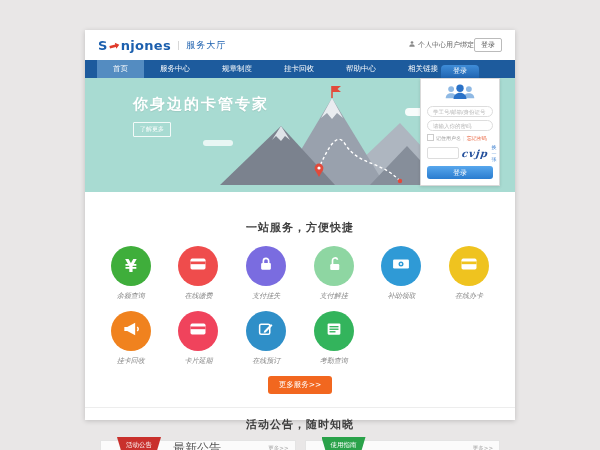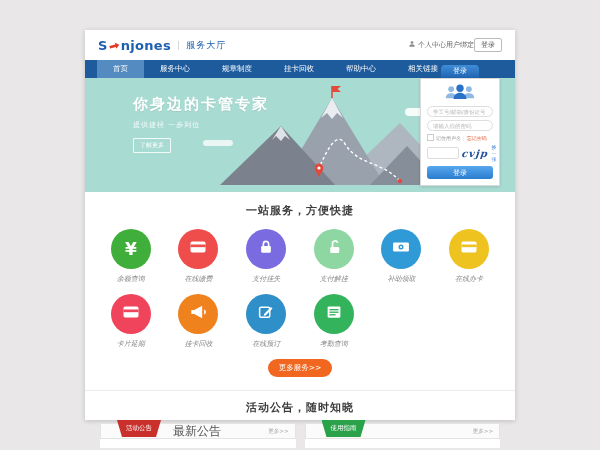--- a/index.html
+++ b/index.html
@@ -47,28 +47,28 @@
   .forgot{color:#e8603a;cursor:pointer;}
   .captcha-row{display:flex;align-items:center;gap:3px;margin-top:3px;}
   .captcha-input{width:26px;height:10px;border:1px solid #ddd;border-radius:2px;font-size:6px;padding:0 2px;outline:none;}
   .captcha-img{font-family:"DejaVu Serif",serif;font-style:italic;font-weight:bold;font-size:10px;
                color:#24509c;transform:skewX(-8deg);letter-spacing:1px;}
   .refresh{font-size:5px;color:#3a7fd0;cursor:pointer;}
   .login-submit{display:block;width:100%;height:13px;margin-top:4px;border:none;border-radius:3px;
                 background:linear-gradient(#57a7ed,#2a7ccf);color:#fff;font-size:7px;cursor:pointer;}
 
   
-  .services{text-align:center;padding-top:11px;}
+  .services{text-align:center;padding-top:28px;}
   .section-title{font-size:11px;color:#3d3d3d;font-weight:bold;letter-spacing:1px;}
   .grid{display:flex;flex-wrap:wrap;padding:0 12px;margin-top:2px;}
   .cell{width:16.666%;padding:9px 0 1px;cursor:pointer;}
   .circle{width:40px;height:40px;border-radius:50%;margin:0 auto;display:flex;align-items:center;justify-content:center;}
   .svc-label{font-size:7px;color:#888;margin-top:5px;font-style:italic;}
   .more-btn{display:inline-block;margin-top:9px;background:#f2671f;color:#fff;font-size:7.5px;
-            padding:4px 11px;border-radius:9px;cursor:pointer;}
+            padding:4px 11px;border-radius:3px;cursor:pointer;}
 
   
   .announce{margin-top:13px;border-top:1px solid #ededed;text-align:center;padding-top:9px;}
   .panels{display:flex;gap:9px;padding:0 15px;margin-top:8px;text-align:left;}
   .panel{flex:1;}
   .panel-head{position:relative;height:14px;border:1px solid #e4e4e4;background:#fbfbfb;
               display:flex;align-items:center;}
   .ribbon{position:relative;margin-left:16px;margin-top:-5px;height:17px;display:flex;align-items:center;
           padding:0 9px;color:#fff;font-size:6.5px;cursor:pointer;
           clip-path:polygon(0 0,100% 0,calc(100% - 5px) 100%,5px 100%);box-shadow:0 1px 2px rgba(0,0,0,.2);}
@@ -138,21 +138,20 @@
           <circle cx="315" cy="103" r="2.2" fill="#e24a3b"></circle>
           <g>
             <path d="M234 99 l-4 -7 h8 z" fill="#e24a3b"></path>
             <circle cx="234" cy="90" r="4.4" fill="#e24a3b"></circle>
             <circle cx="234" cy="90" r="1.6" fill="#fff"></circle>
           </g>
         </svg>
       </div>
       <div class="banner-text">
         <div class="banner-title">你身边的卡管专家</div>
-        <div class="banner-sub">提供捷径 一步到位</div>
         <span class="banner-cta">了解更多</span>
       </div>
 
       <div class="login-card">
         <div class="login-tab">登录</div>
         <div class="login-body">
           <div>
             <svg width="34" height="15" viewBox="0 0 48 22">
               <g fill="#8fb9e4">
                   <circle cx="11" cy="7.5" r="4.3"></circle>
@@ -242,37 +241,37 @@
     <div class="circle" style="background: rgb(239, 195, 31); color: rgb(239, 195, 31);">
       <span class="icon-slot"><svg width="20" height="20" viewBox="0 0 24 24">
                   <rect x="3" y="5.5" width="18" height="13" rx="2" fill="#fff"></rect>
                   <rect x="3" y="9" width="18" height="3.2" fill="currentColor"></rect>
                 </svg></span>
     </div>
     <div class="svc-label">在线办卡</div>
   </div>
 
   <div class="cell">
+    <div class="circle" style="background: rgb(240, 130, 30); color: rgb(240, 130, 30);">
+      <span class="icon-slot"><svg width="20" height="20" viewBox="0 0 24 24">
+                  <path d="M4 9.5v5h3.5l9.5 5V4.5l-9.5 5H4z" fill="#fff"></path>
+                  <path d="M19.5 9.5a3.6 3.6 0 0 1 0 5" stroke="#fff" stroke-width="1.6" fill="none"></path>
+                </svg></span>
+    </div>
+    <div class="svc-label">挂卡回收</div>
+  </div>
+
+  <div class="cell">
     <div class="circle" style="background: rgb(240, 67, 92); color: rgb(240, 67, 92);">
       <span class="icon-slot"><svg width="20" height="20" viewBox="0 0 24 24">
                   <rect x="3" y="5.5" width="18" height="13" rx="2" fill="#fff"></rect>
                   <rect x="3" y="9" width="18" height="3.2" fill="currentColor"></rect>
                 </svg></span>
     </div>
     <div class="svc-label">卡片延期</div>
-  </div>
-
-  <div class="cell">
-    <div class="circle" style="background: rgb(240, 130, 30); color: rgb(240, 130, 30);">
-      <span class="icon-slot"><svg width="20" height="20" viewBox="0 0 24 24">
-                  <path d="M4 9.5v5h3.5l9.5 5V4.5l-9.5 5H4z" fill="#fff"></path>
-                  <path d="M19.5 9.5a3.6 3.6 0 0 1 0 5" stroke="#fff" stroke-width="1.6" fill="none"></path>
-                </svg></span>
-    </div>
-    <div class="svc-label">挂卡回收</div>
   </div>
 
   <div class="cell">
     <div class="circle" style="background: rgb(47, 143, 200); color: rgb(47, 143, 200);">
       <span class="icon-slot"><svg width="18" height="18" viewBox="0 0 24 24">
                   <rect x="3.5" y="5.5" width="13.5" height="13.5" rx="2" fill="none" stroke="#fff" stroke-width="2"></rect>
                   <path d="M9.5 14.5l9.2-9.2 2 2-9.2 9.2-2.6.6z" fill="#fff"></path>
                 </svg></span>
     </div>
     <div class="svc-label">在线预订</div>

